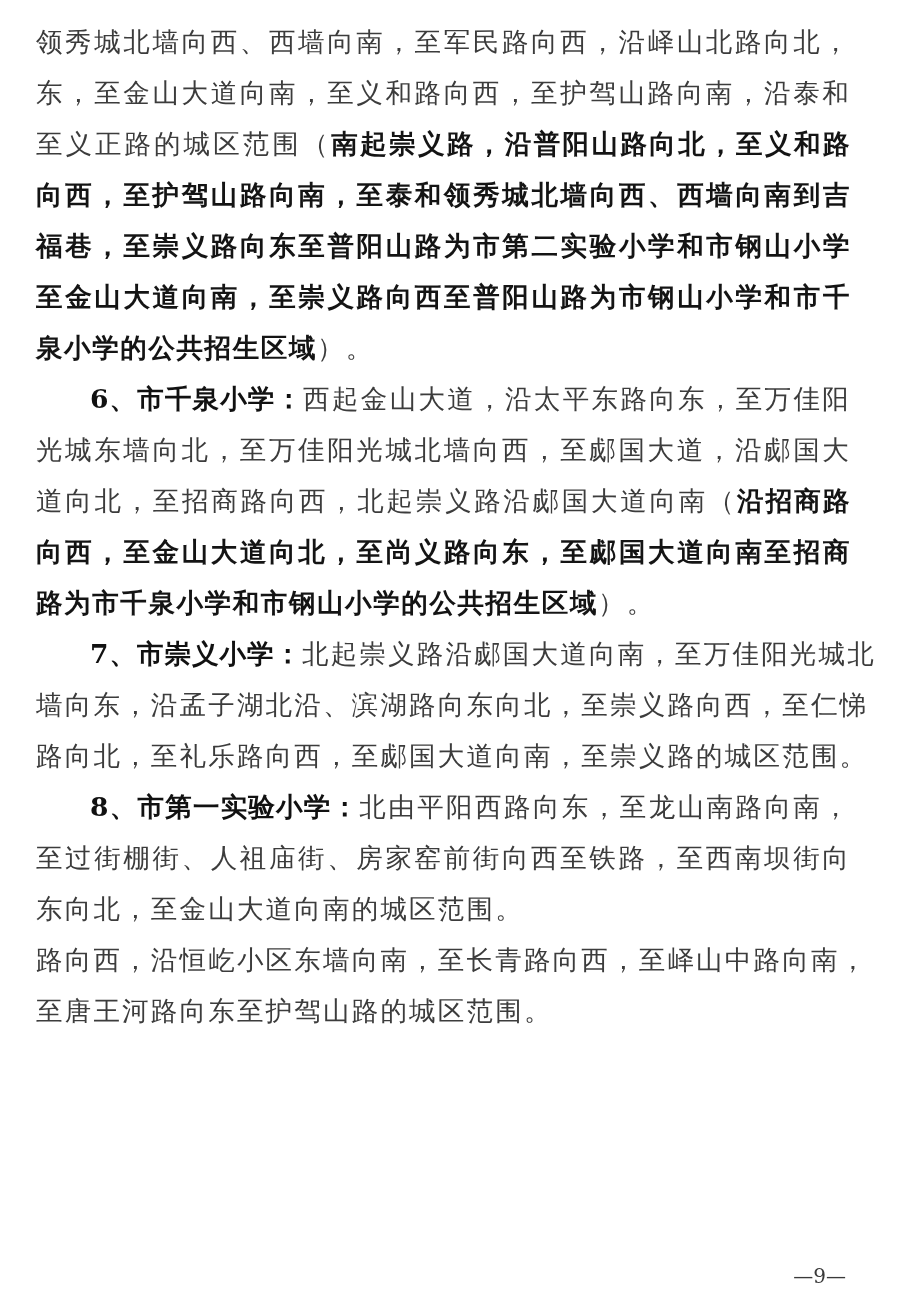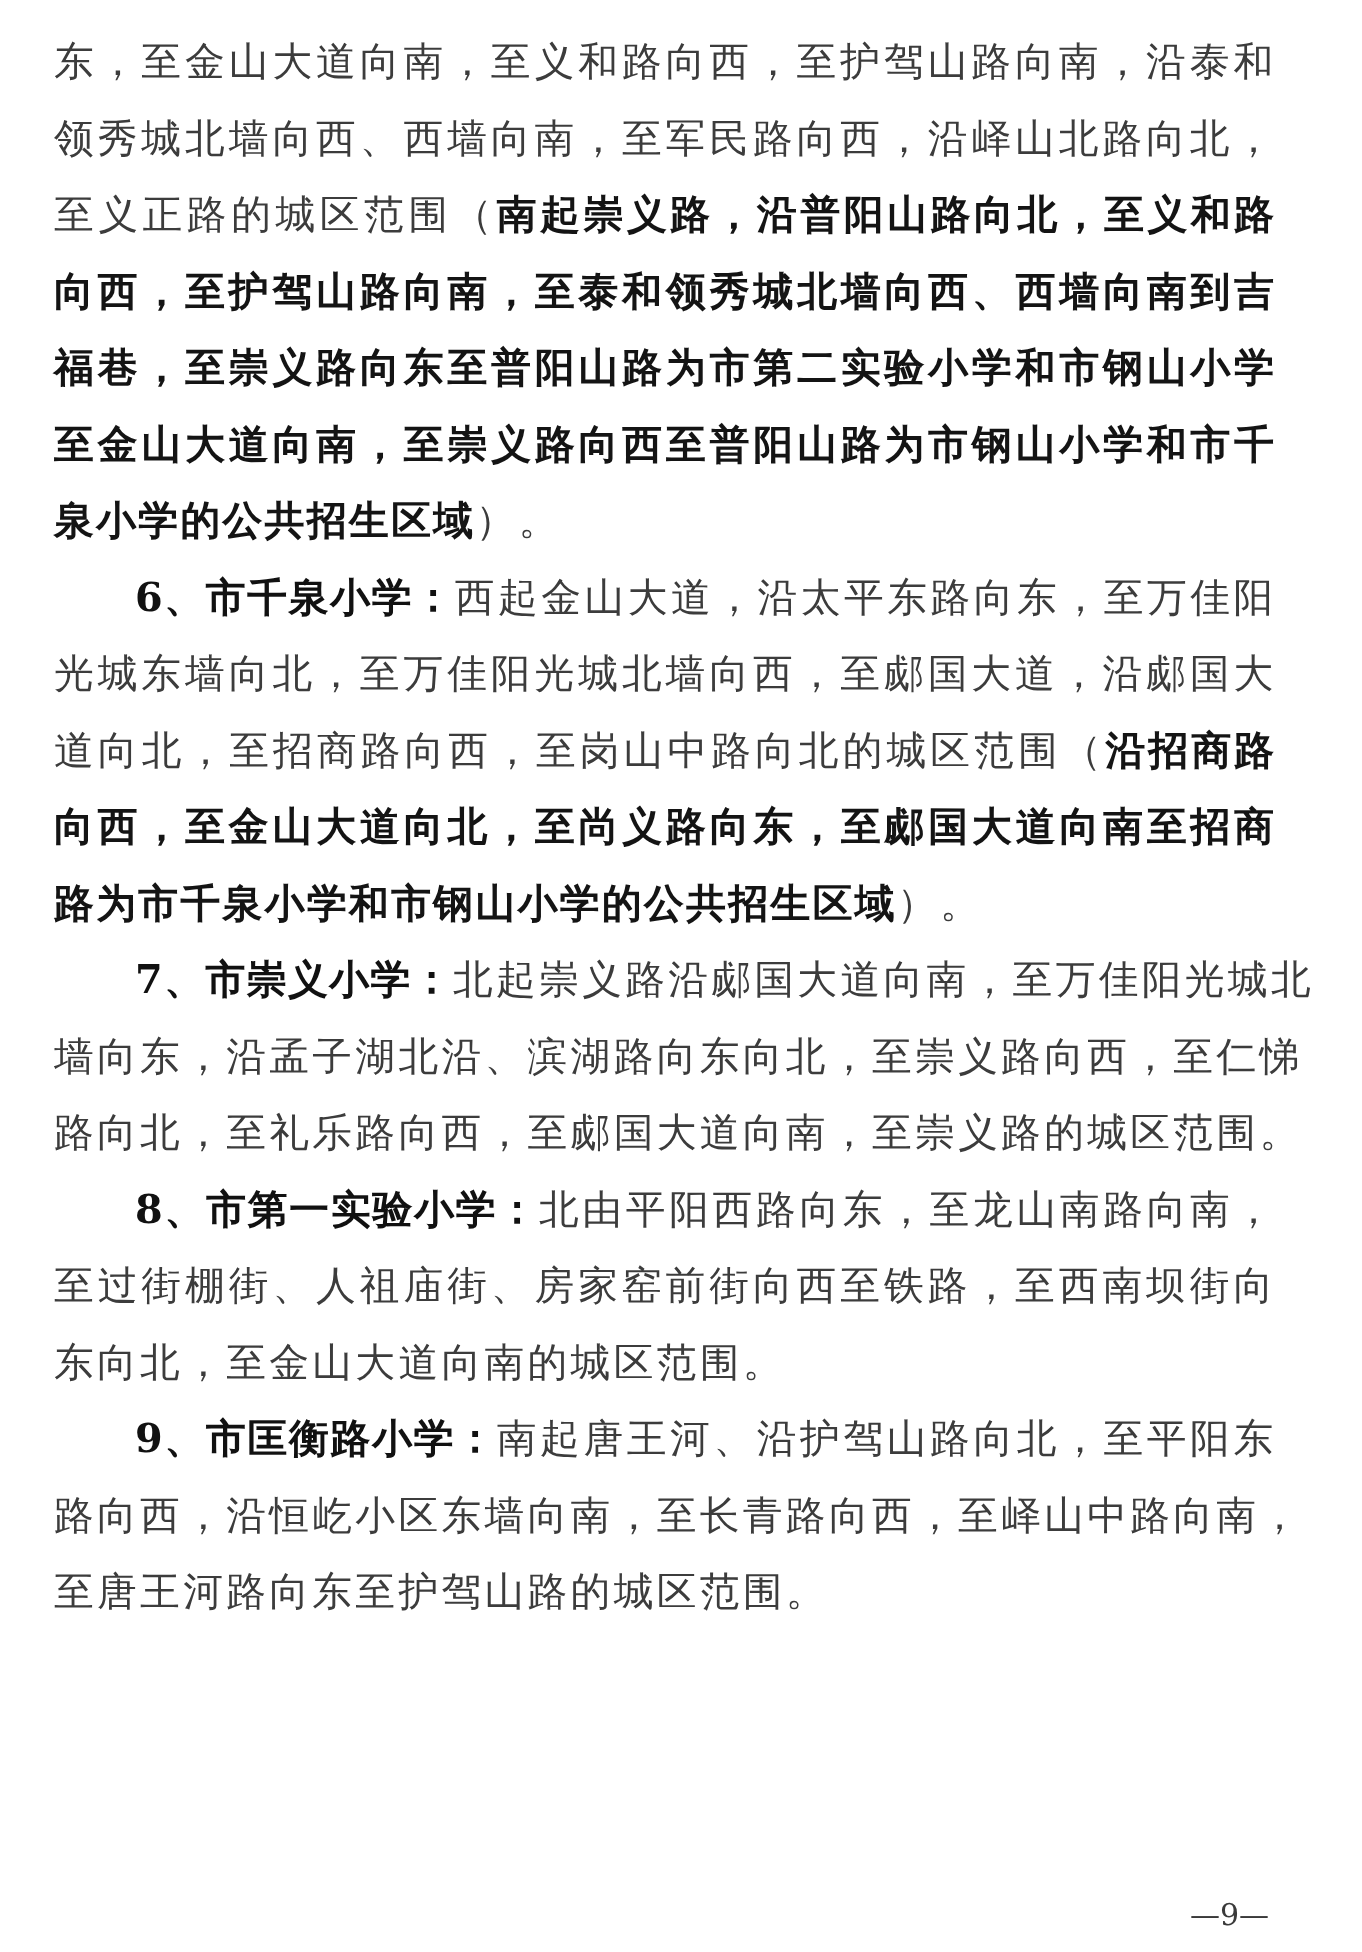--- a/index.html
+++ b/index.html
@@ -57,24 +57,24 @@
     font-family: "DejaVu Serif", "Liberation Serif", serif;
   }
 </style>
 </head>
 <body>
 
 <div class="page">
 
   <div>
     <div class="line">
-      <span>东，至金山大道向南，至义和路向西，至护驾山路向南，沿泰和</span>
+      <span>领秀城北墙向西、西墙向南，至军民路向西，沿峄山北路向北，</span>
     </div>
     <div class="line">
-      <span>领秀城北墙向西、西墙向南，至军民路向西，沿峄山北路向北，</span>
+      <span>东，至金山大道向南，至义和路向西，至护驾山路向南，沿泰和</span>
     </div>
     <div class="line">
       <span>至义正路的城区范围（</span><span class="b">南起崇义路，沿普阳山路向北，至义和路</span>
     </div>
     <div class="line">
       <span class="b">向西，至护驾山路向南，至泰和领秀城北墙向西、西墙向南到吉</span>
     </div>
     <div class="line">
       <span class="b">福巷，至崇义路向东至普阳山路为市第二实验小学和市钢山小学</span>
     </div>
@@ -87,21 +87,21 @@
   </div>
 
   <div>
     <div class="line indent">
       <span class="h">6、</span><span class="h">市千泉小学：</span><span>西起金山大道，沿太平东路向东，至万佳阳</span>
     </div>
     <div class="line">
       <span>光城东墙向北，至万佳阳光城北墙向西，至郕国大道，沿郕国大</span>
     </div>
     <div class="line">
-      <span>道向北，至招商路向西，至岗山中路向北的城区范围（</span><span class="b">沿招商路</span>
+      <span>道向北，至招商路向西，北起崇义路沿郕国大道向南（</span><span class="b">沿招商路</span>
     </div>
     <div class="line">
       <span class="b">向西，至金山大道向北，至尚义路向东，至郕国大道向南至招商</span>
     </div>
     <div class="line last">
       <span class="b">路为市千泉小学和市钢山小学的公共招生区域</span><span>）。</span>
     </div>
   </div>
 
   <div>
@@ -122,23 +122,20 @@
     </div>
     <div class="line">
       <span>至过街棚街、人祖庙街、房家窑前街向西至铁路，至西南坝街向</span>
     </div>
     <div class="line last">
       <span>东向北，至金山大道向南的城区范围。</span>
     </div>
   </div>
 
   <div>
-    <div class="line indent">
-      <span class="h">9、</span><span class="h">市匡衡路小学：</span><span>南起唐王河、沿护驾山路向北，至平阳东</span>
-    </div>
     <div class="line">
       <span>路向西，沿恒屹小区东墙向南，至长青路向西，至峄山中路向南，</span>
     </div>
     <div class="line last">
       <span>至唐王河路向东至护驾山路的城区范围。</span>
     </div>
   </div>
 
 
 </div>

